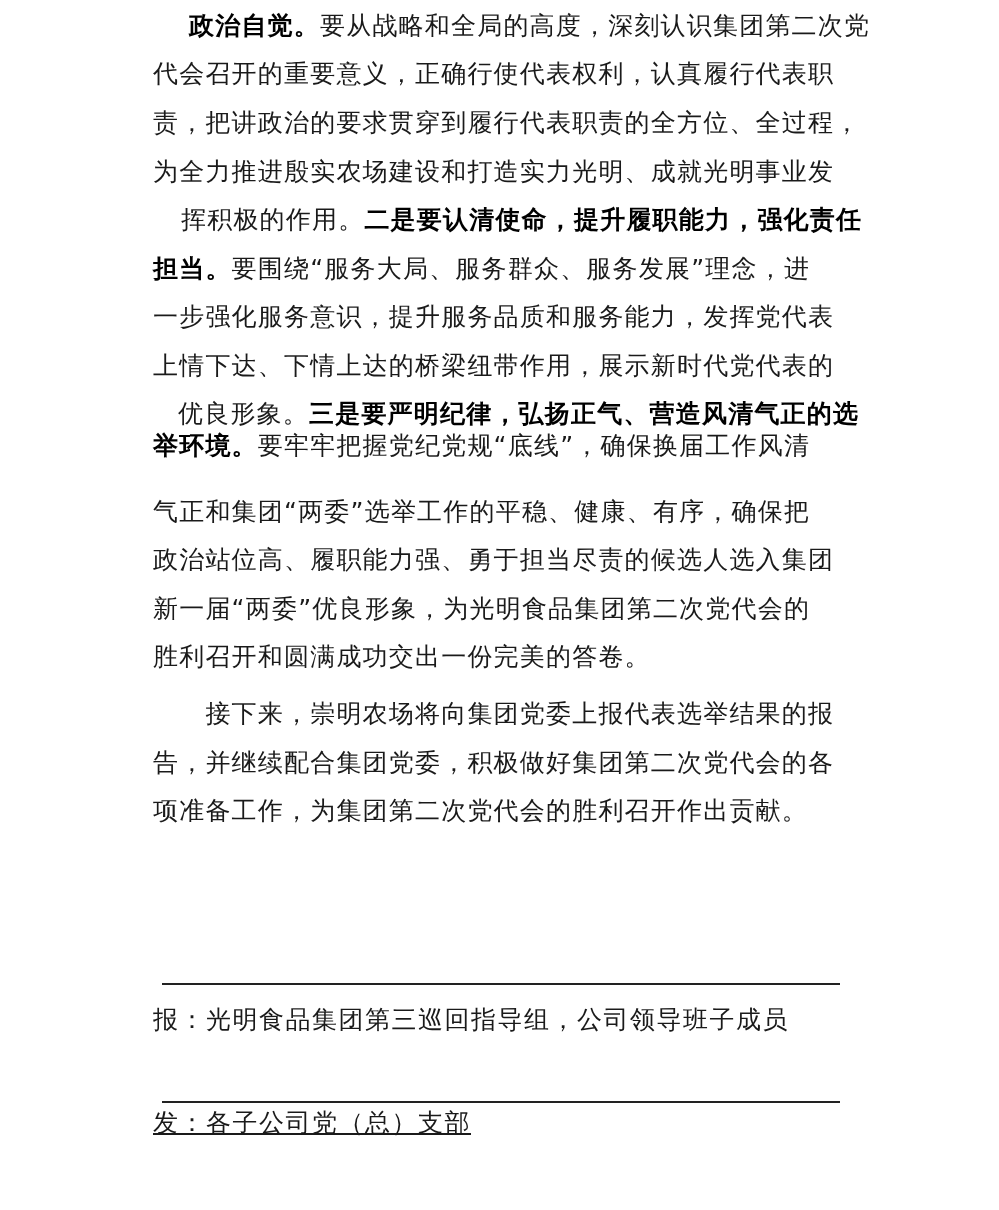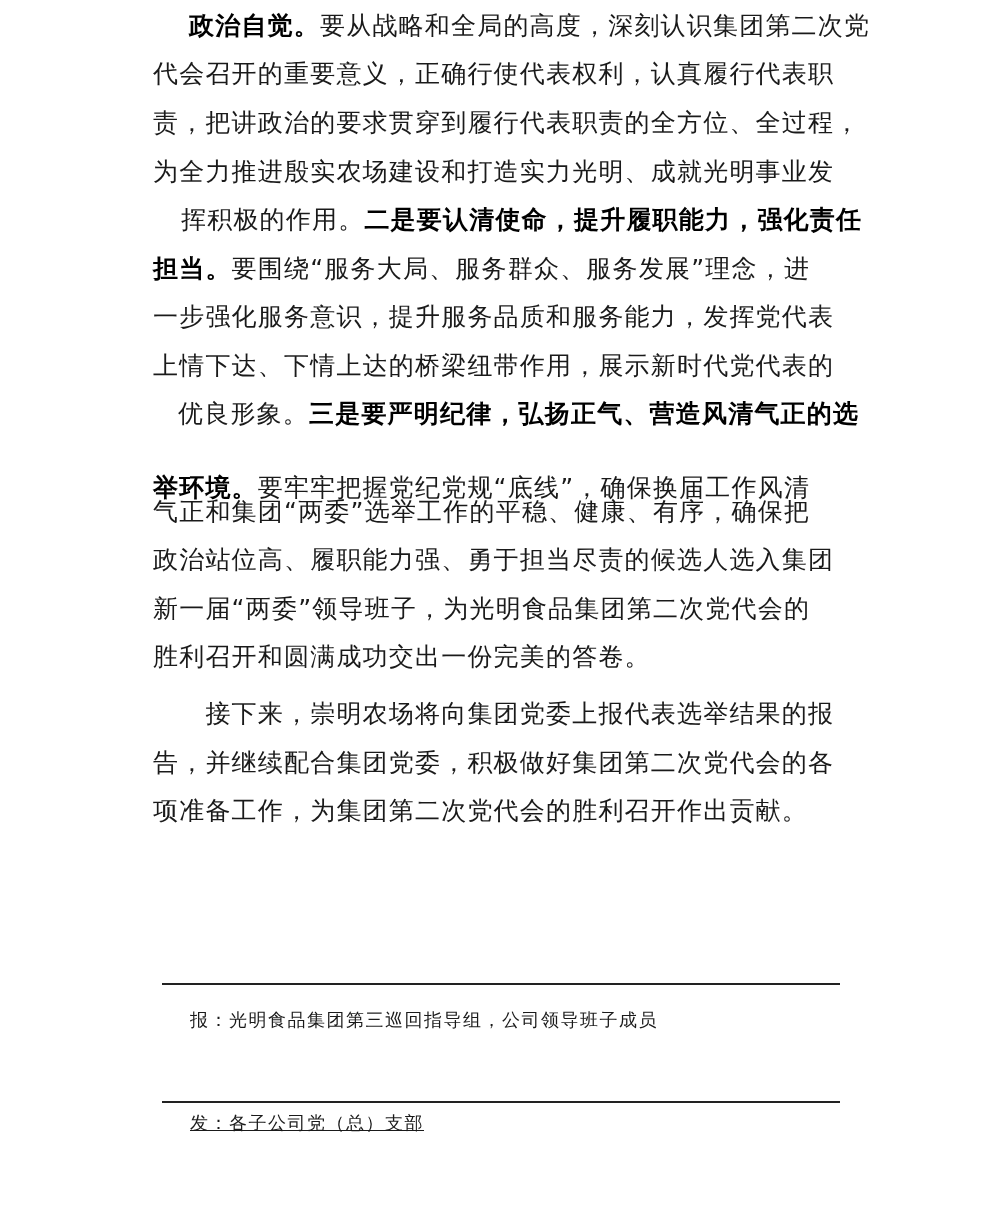--- a/index.html
+++ b/index.html
@@ -4,41 +4,41 @@
 <style>
   html, body { margin:0; padding:0; background:#ffffff; }
   body { width:999px; height:1210px; position:relative; overflow:hidden;
          font-family:"DejaVu Sans", sans-serif; color:#111; }
   .page { position:absolute; left:0; top:0; width:999px; height:1210px; background:#fff; }
   .body-text { position:absolute; left:153px; width:700px; top:0; }
   .line { position:absolute; left:0; height:48px; font-size:25px; line-height:48px;
           white-space:nowrap; letter-spacing:1.2px; color:#1a1a1a; }
   .line .b { font-weight:bold; color:#000; }
   .rule { position:absolute; left:162px; width:678px; height:2px; background:#222; }
-  .footer-line { position:absolute; left:153px; font-size:18px; line-height:40px;
-                 white-space:nowrap; letter-spacing:1.5px; color:#1a1a1a;margin-left:37px; }
+  .footer-line { position:absolute; left:153px; font-size:25px; line-height:40px;
+                 white-space:nowrap; letter-spacing:1.5px; color:#1a1a1a; }
 </style>
 </head>
 <body>
 
 <div class="page">
   <div class="body-text" style="top:2px;">
     <div class="line" style="top:0px;margin-left:36px;"><span class="b">政治自觉。</span><span>要从战略和全局的高度，深刻认识集团第二次党</span></div>
     <div class="line" style="top:48px;"><span>代会召开的重要意义，正确行使代表权利，认真履行代表职</span></div>
     <div class="line" style="top:97px;text-align:center;"><span>责，把讲政治的要求贯穿到履行代表职责的全方位、全过程，</span></div>
     <div class="line" style="top:146px;"><span>为全力推进殷实农场建设和打造实力光明、成就光明事业发</span></div>
     <div class="line" style="top:194px;margin-left:28px;"><span>挥积极的作用。</span><span class="b">二是要认清使命，提升履职能力，强化责任</span></div>
     <div class="line" style="top:243px;"><span class="b">担当。</span><span>要围绕“服务大局、服务群众、服务发展”理念，进</span></div>
     <div class="line" style="top:291px;"><span>一步强化服务意识，提升服务品质和服务能力，发挥党代表</span></div>
     <div class="line" style="top:340px;"><span>上情下达、下情上达的桥梁纽带作用，展示新时代党代表的</span></div>
     <div class="line" style="top:388px;margin-left:25px;"><span>优良形象。</span><span class="b">三是要严明纪律，弘扬正气、营造风清气正的选</span></div>
-    <div class="line" style="top:462px;"><span class="b">举环境。</span><span>要牢牢把握党纪党规“底线”，确保换届工作风清</span></div>
+    <div class="line" style="top:420px;"><span class="b">举环境。</span><span>要牢牢把握党纪党规“底线”，确保换届工作风清</span></div>
     <div class="line" style="top:486px;"><span>气正和集团“两委”选举工作的平稳、健康、有序，确保把</span></div>
     <div class="line" style="top:534px;"><span>政治站位高、履职能力强、勇于担当尽责的候选人选入集团</span></div>
-    <div class="line" style="top:583px;"><span>新一届“两委”领导班子，为光明食品集团第二次党代会的</span></div>
+    <div class="line" style="top:583px;"><span>新一届“两委”优良形象，为光明食品集团第二次党代会的</span></div>
     <div class="line" style="top:631px;text-align:right;"><span>胜利召开和圆满成功交出一份完美的答卷。</span></div>
 
     <div class="line" style="top:688px;"><span>　　接下来，崇明农场将向集团党委上报代表选举结果的报</span></div>
     <div class="line" style="top:737px;"><span>告，并继续配合集团党委，积极做好集团第二次党代会的各</span></div>
     <div class="line" style="top:785px;"><span>项准备工作，为集团第二次党代会的胜利召开作出贡献。</span></div>
   </div>
 
   <div class="rule" style="top:983px;"></div>
   <div class="footer-line" style="top:1000px;">报：光明食品集团第三巡回指导组，公司领导班子成员</div>
   <div class="footer-line" style="top:1103px;text-decoration:underline;">发：各子公司党（总）支部</div>

